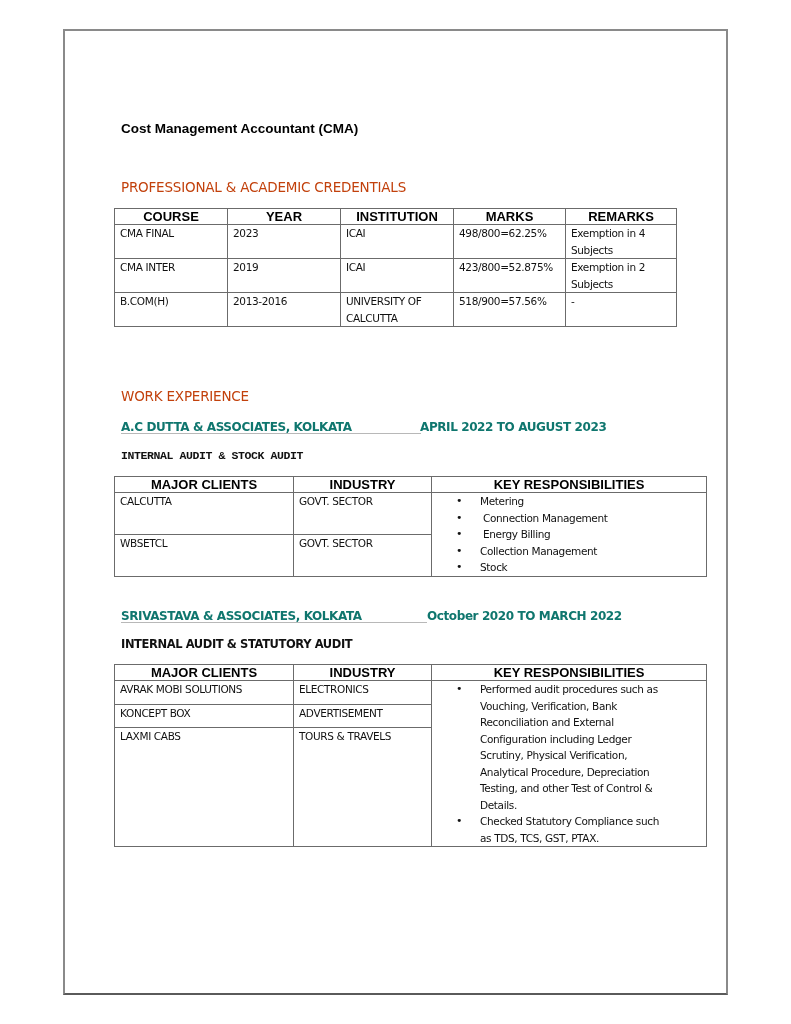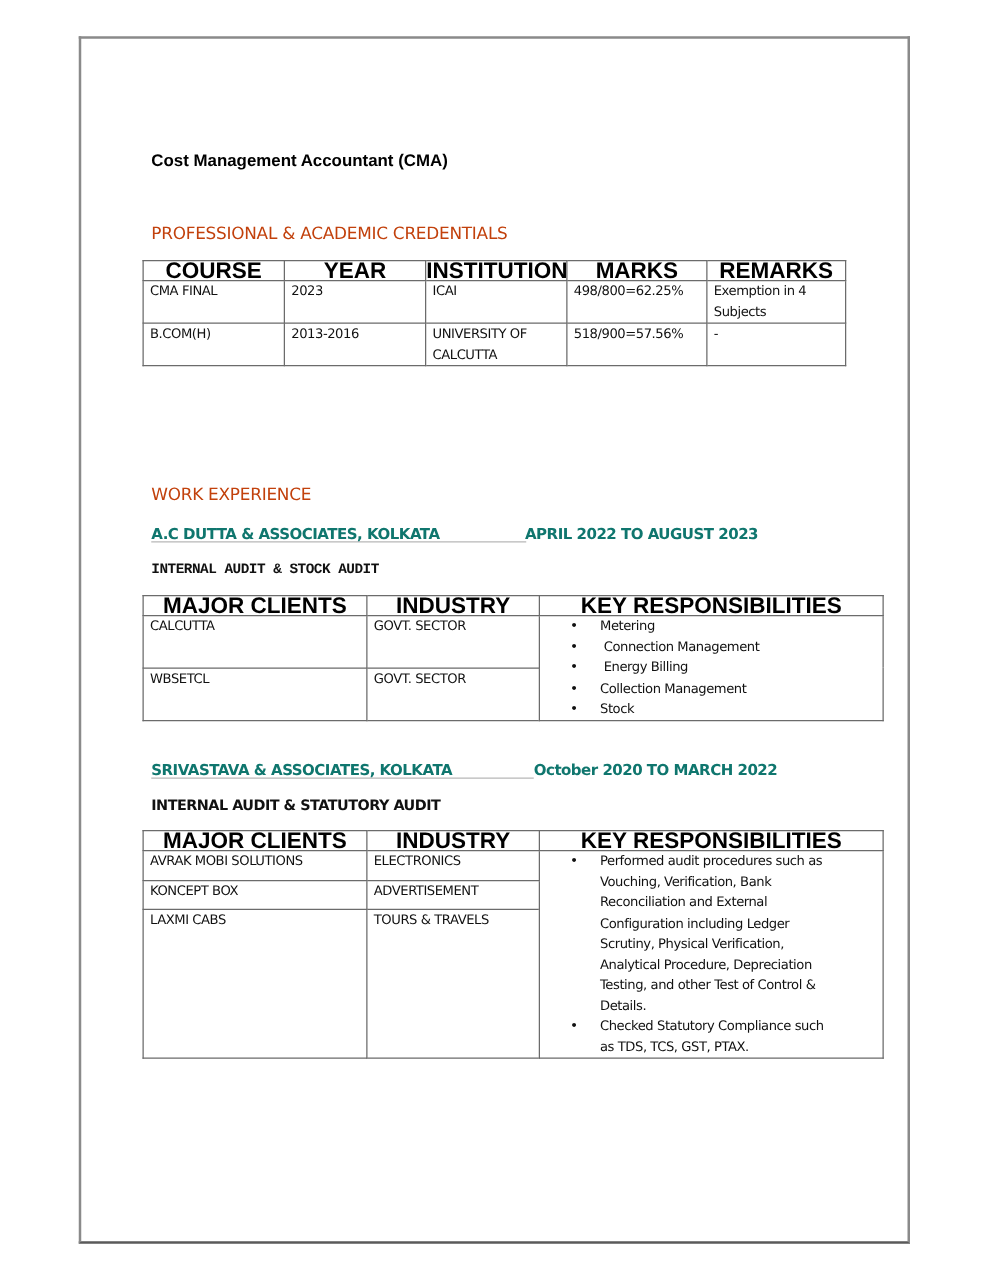--- a/index.html
+++ b/index.html
@@ -9,21 +9,21 @@
                  border: 2px solid #8a8a8a; border-bottom-color: #5a5a5a; border-right-color: #8a8a8a; box-sizing: content-box; }
   .abs { position: absolute; }
   .job-title { left: 121px; top: 121px; font-size: 13.5px; font-weight: bold; font-family: "Liberation Sans", sans-serif; }
   .section-heading { font-family: "DejaVu Sans", sans-serif; font-size: 13.5px; letter-spacing: -0.2px; color: #c2410c; }
   .company-line { font-family: "DejaVu Sans", sans-serif; font-weight: bold; font-size: 12px; letter-spacing: -0.4px; color: #0f766e; }
   .company-underline { position: absolute; height: 0; border-bottom: 1.5px solid #b8b8b8; }
   .sub-heading { font-family: "DejaVu Sans", sans-serif; font-weight: bold; font-size: 11.5px; letter-spacing: -0.4px; color: #111; }
 
   table { border-collapse: collapse; position: absolute; table-layout: fixed; }
   td, th { border: 1px solid #6b6b6b; vertical-align: top; padding: 0 5px; }
-  th { font-family: "Liberation Sans", sans-serif; font-weight: bold; font-size: 18px; text-align: center; height: 15px; line-height: 15px; padding: 0; }
+  th { font-family: "Liberation Sans", sans-serif; font-weight: bold; font-size: 13px; text-align: center; height: 15px; line-height: 15px; padding: 0; }
   td { font-family: "DejaVu Sans", sans-serif; font-size: 10.5px; letter-spacing: -0.35px; line-height: 16.5px; color: #111; }
 
   #cred-table { left: 114px; top: 208px; width: 562px; }
   #cred-table td { height: 16px; }
   #cred-table tr.tall td { height: 33px; }
 
   .work-table td.resp { padding-left: 0; }
   .work-table ul { margin: 0; padding: 0 0 0 48px; list-style: none; }
   .work-table li { position: relative; }
   .work-table li::before { content: "\2022"; position: absolute; left: -24px; top: 0; font-size: 11px; }
@@ -57,20 +57,30 @@
     </tr>
   </thead>
   <tbody>
     <tr class="tall">
       <td>CMA FINAL</td>
       <td>2023</td>
       <td>ICAI</td>
       <td>498/800=62.25%</td>
       <td>
           <div>Exemption in 4</div>
+          <div>Subjects</div>
+        </td>
+    </tr>
+    <tr class="tall">
+      <td>CMA INTER</td>
+      <td>2019</td>
+      <td>ICAI</td>
+      <td>423/800=52.875%</td>
+      <td>
+          <div>Exemption in 2</div>
           <div>Subjects</div>
         </td>
     </tr>
     <tr class="tall">
       <td>B.COM(H)</td>
       <td>2013-2016</td>
       <td>
           <div>UNIVERSITY OF</div>
           <div>CALCUTTA</div>
         </td>

